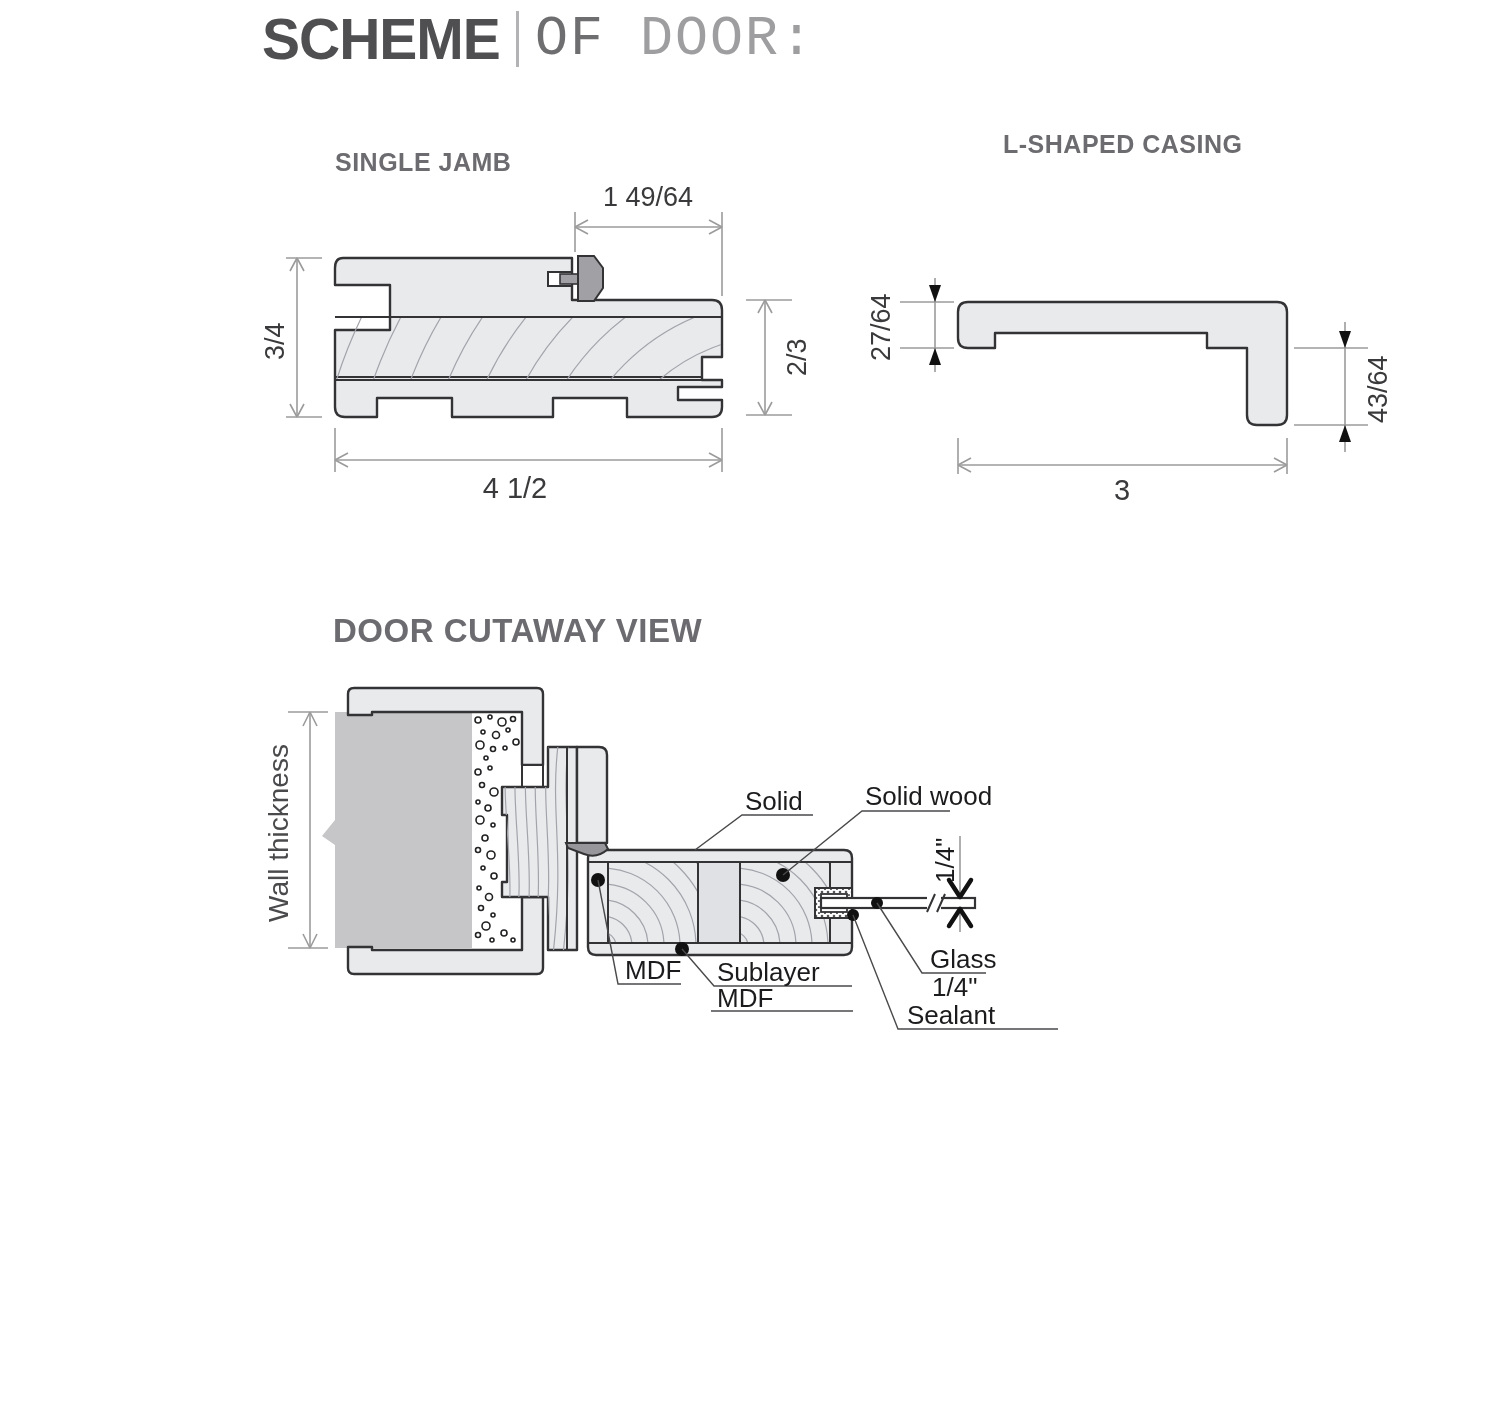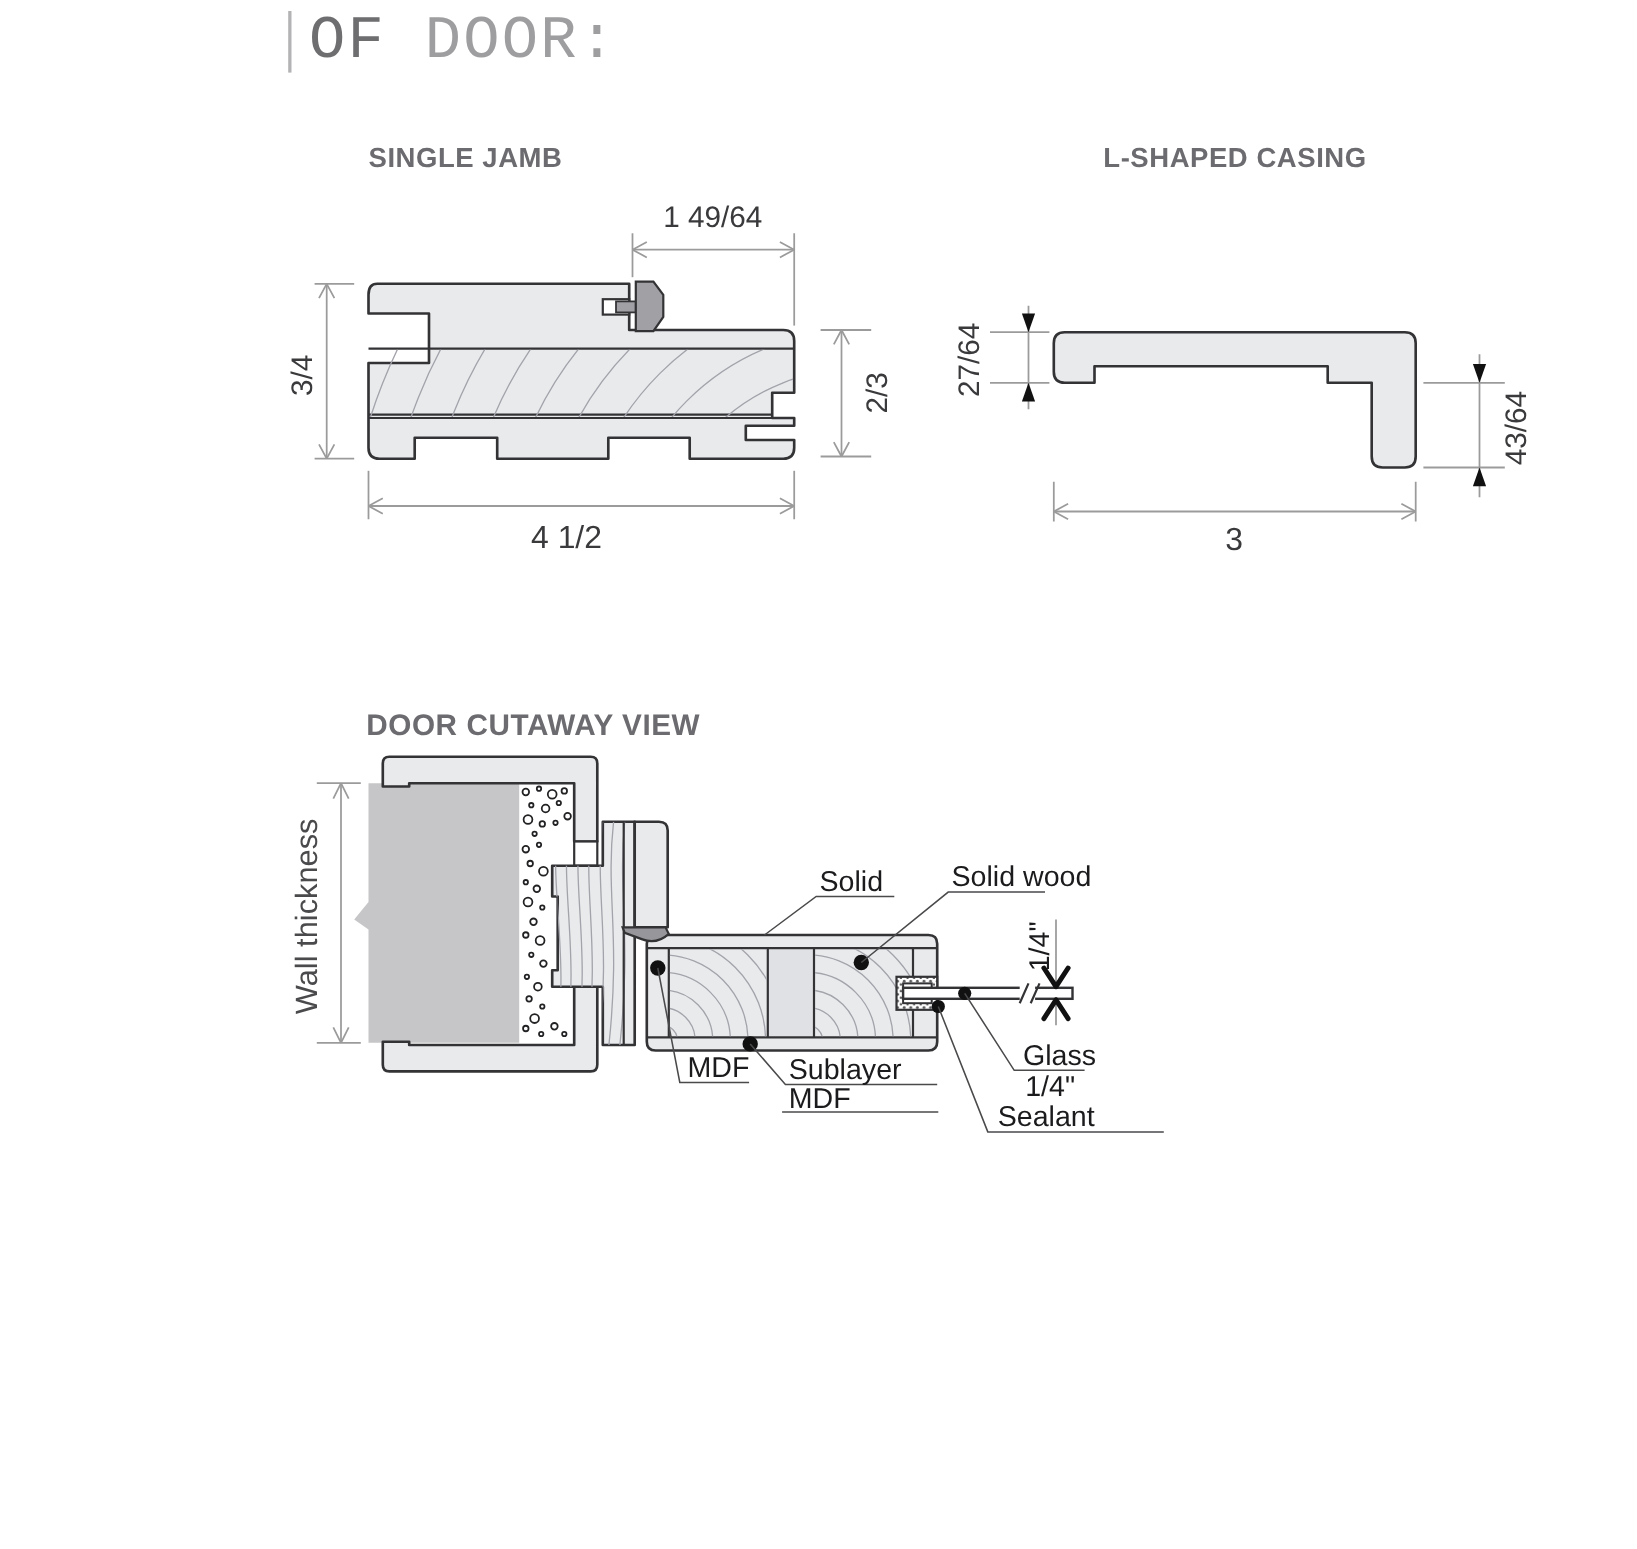--- a/index.html
+++ b/index.html
@@ -23,27 +23,28 @@
   .grain{stroke:#a3a3ab;stroke-width:1.2;fill:none;}
   .leader{stroke:#4a4a4c;stroke-width:1.4;fill:none;}
   .dot{fill:#111;}
   .tri{fill:#111;}
   .bold-arr{stroke:#111;stroke-width:4.5;fill:none;stroke-linecap:round;}
 </style>
 </head>
 <body>
 
 <div class="abs title-row">
+  <span class="title-primary">SCHEME</span>
   <span class="title-div"></span>
   <span class="title-sec"><span class="of">OF</span> <span class="door">DOOR:</span></span>
 </div>
 
-<div class="abs heading" style="left:335px;top:130px;">SINGLE  JAMB</div>
+<div class="abs heading" style="left:335px;top:148px;">SINGLE  JAMB</div>
 <div class="abs heading" style="left:955px;top:130px;margin-left:48px;">L-SHAPED CASING</div>
-<div class="abs heading" style="left:333px;top:612px;font-size:27px;margin-top:32px;">DOOR CUTAWAY VIEW</div>
+<div class="abs heading" style="left:333px;top:612px;font-size:33px;">DOOR CUTAWAY VIEW</div>
 
 <svg class="abs" style="left:260px;top:180px;" width="560" height="335" viewBox="0 0 560 335">
   <defs>
     <clipPath id="sj-grain-clip">
         <rect x="76" y="138" width="385" height="61"></rect>
       </clipPath>
   </defs>
 
   <path class="outline" d="M 83,78 H 312 V 120 H 452 Q 462,120 462,130 V 177 H 442 V 200 H 462 V 207 H 418 V 220 H 462 V 227
        Q 462,237 452,237 H 367 V 218 H 293 V 237 H 192 V 218 H 117 V 237 H 85 Q 75,237 75,227 V 150 H 130 V 105 H 75 V 88 Q 75,78 83,78 Z"></path>

